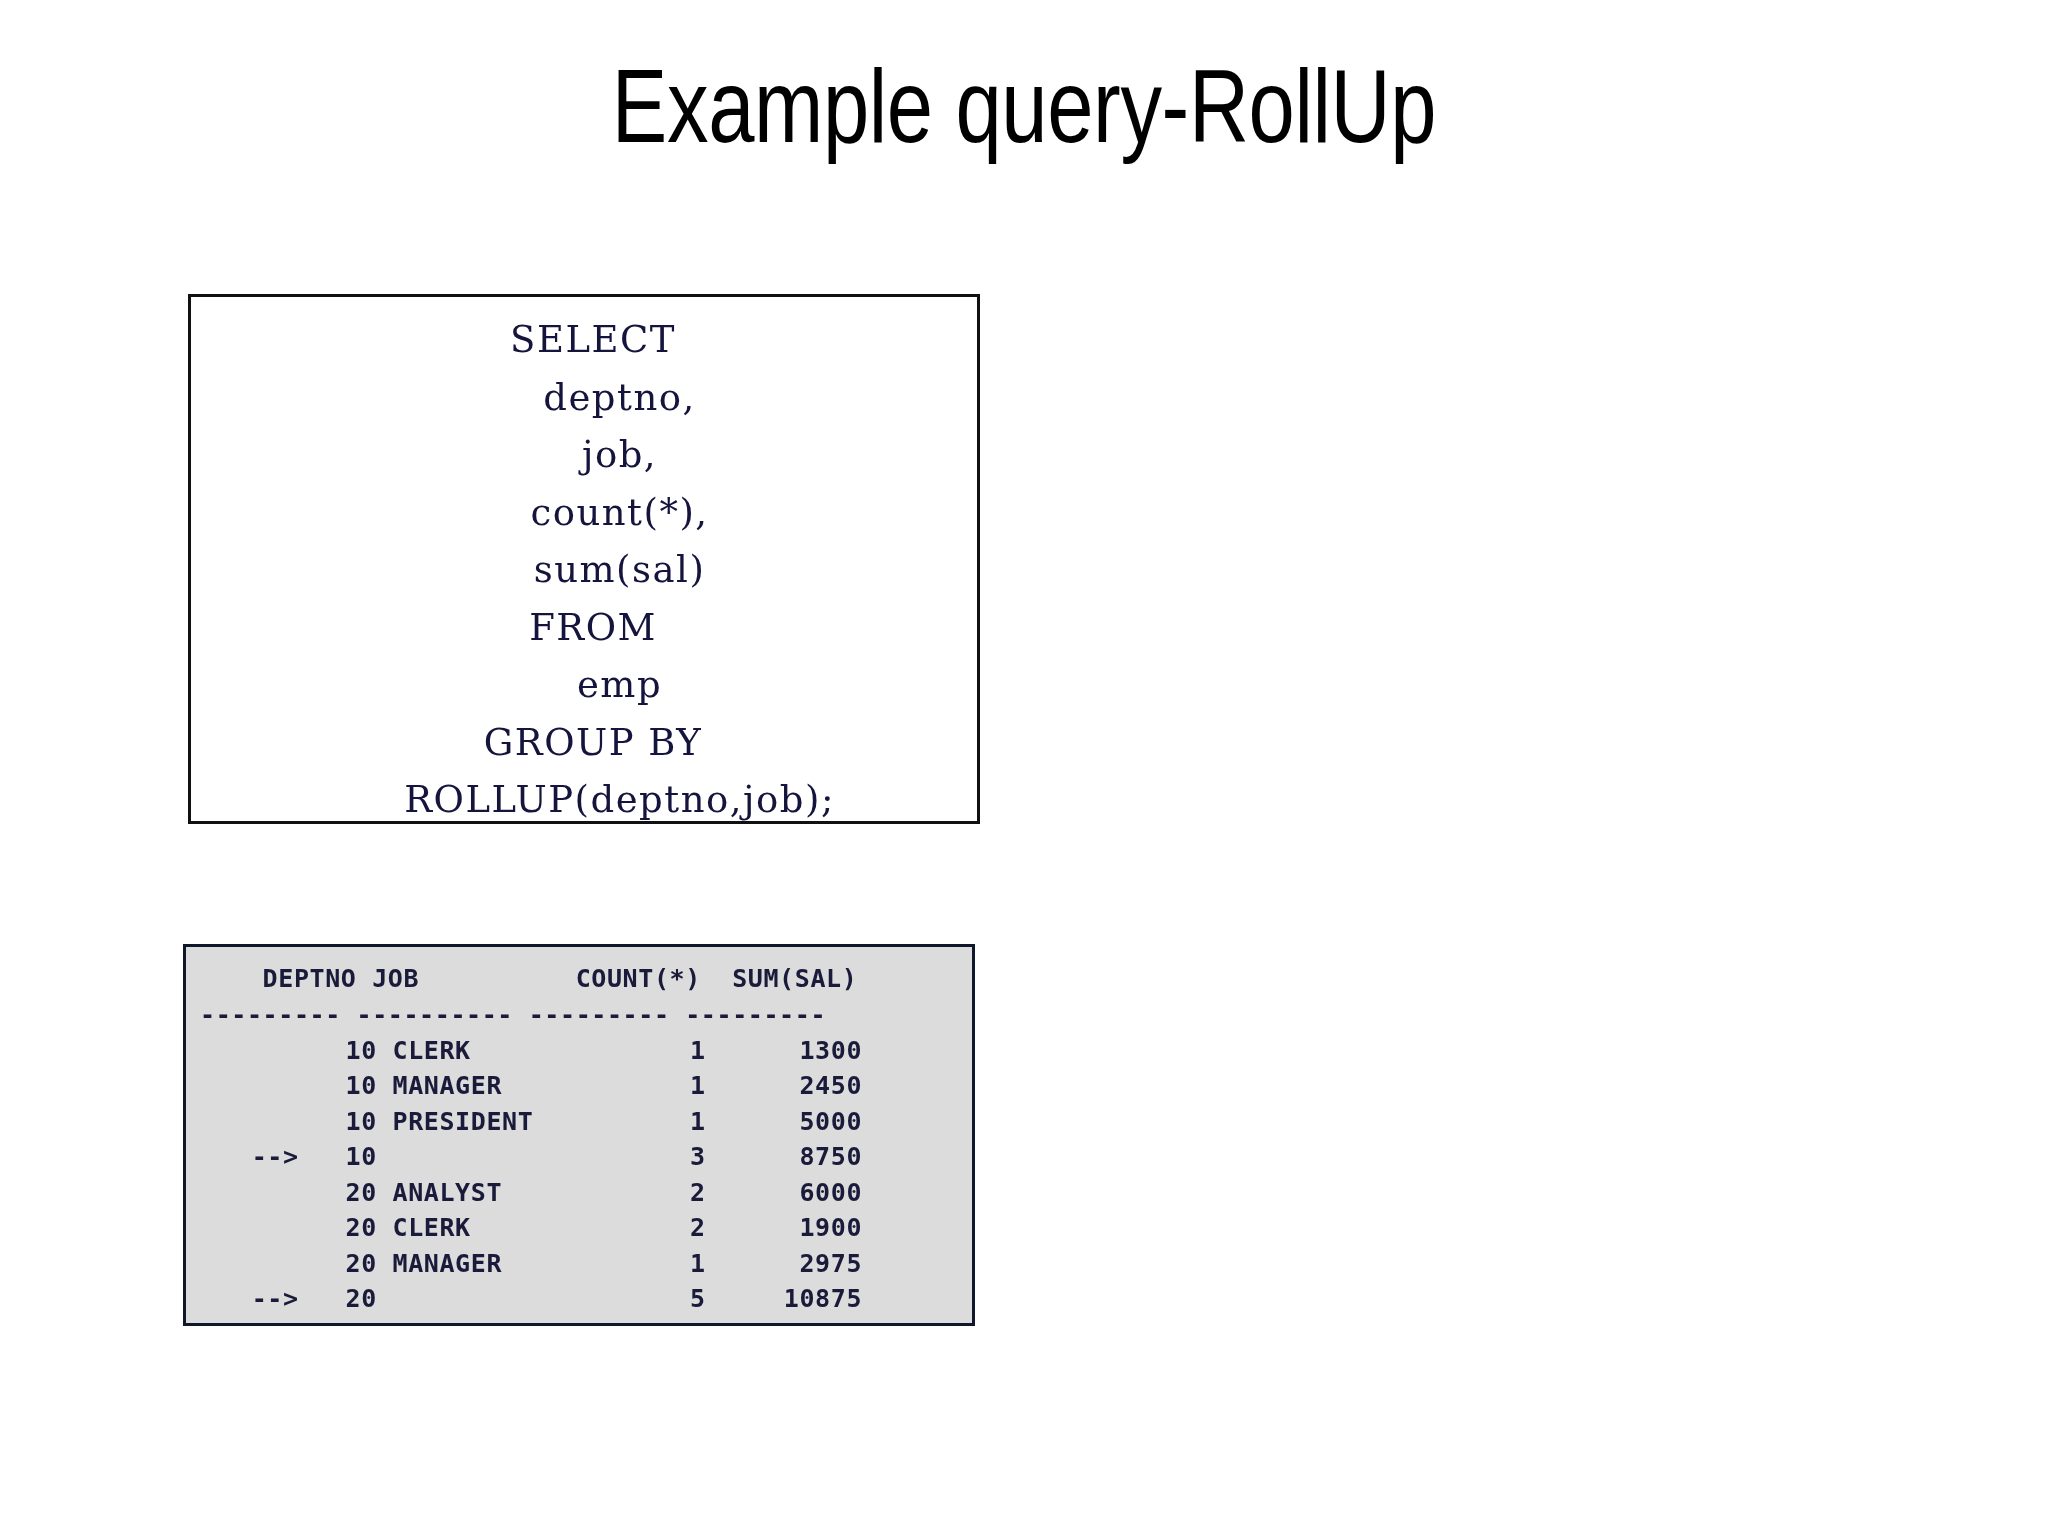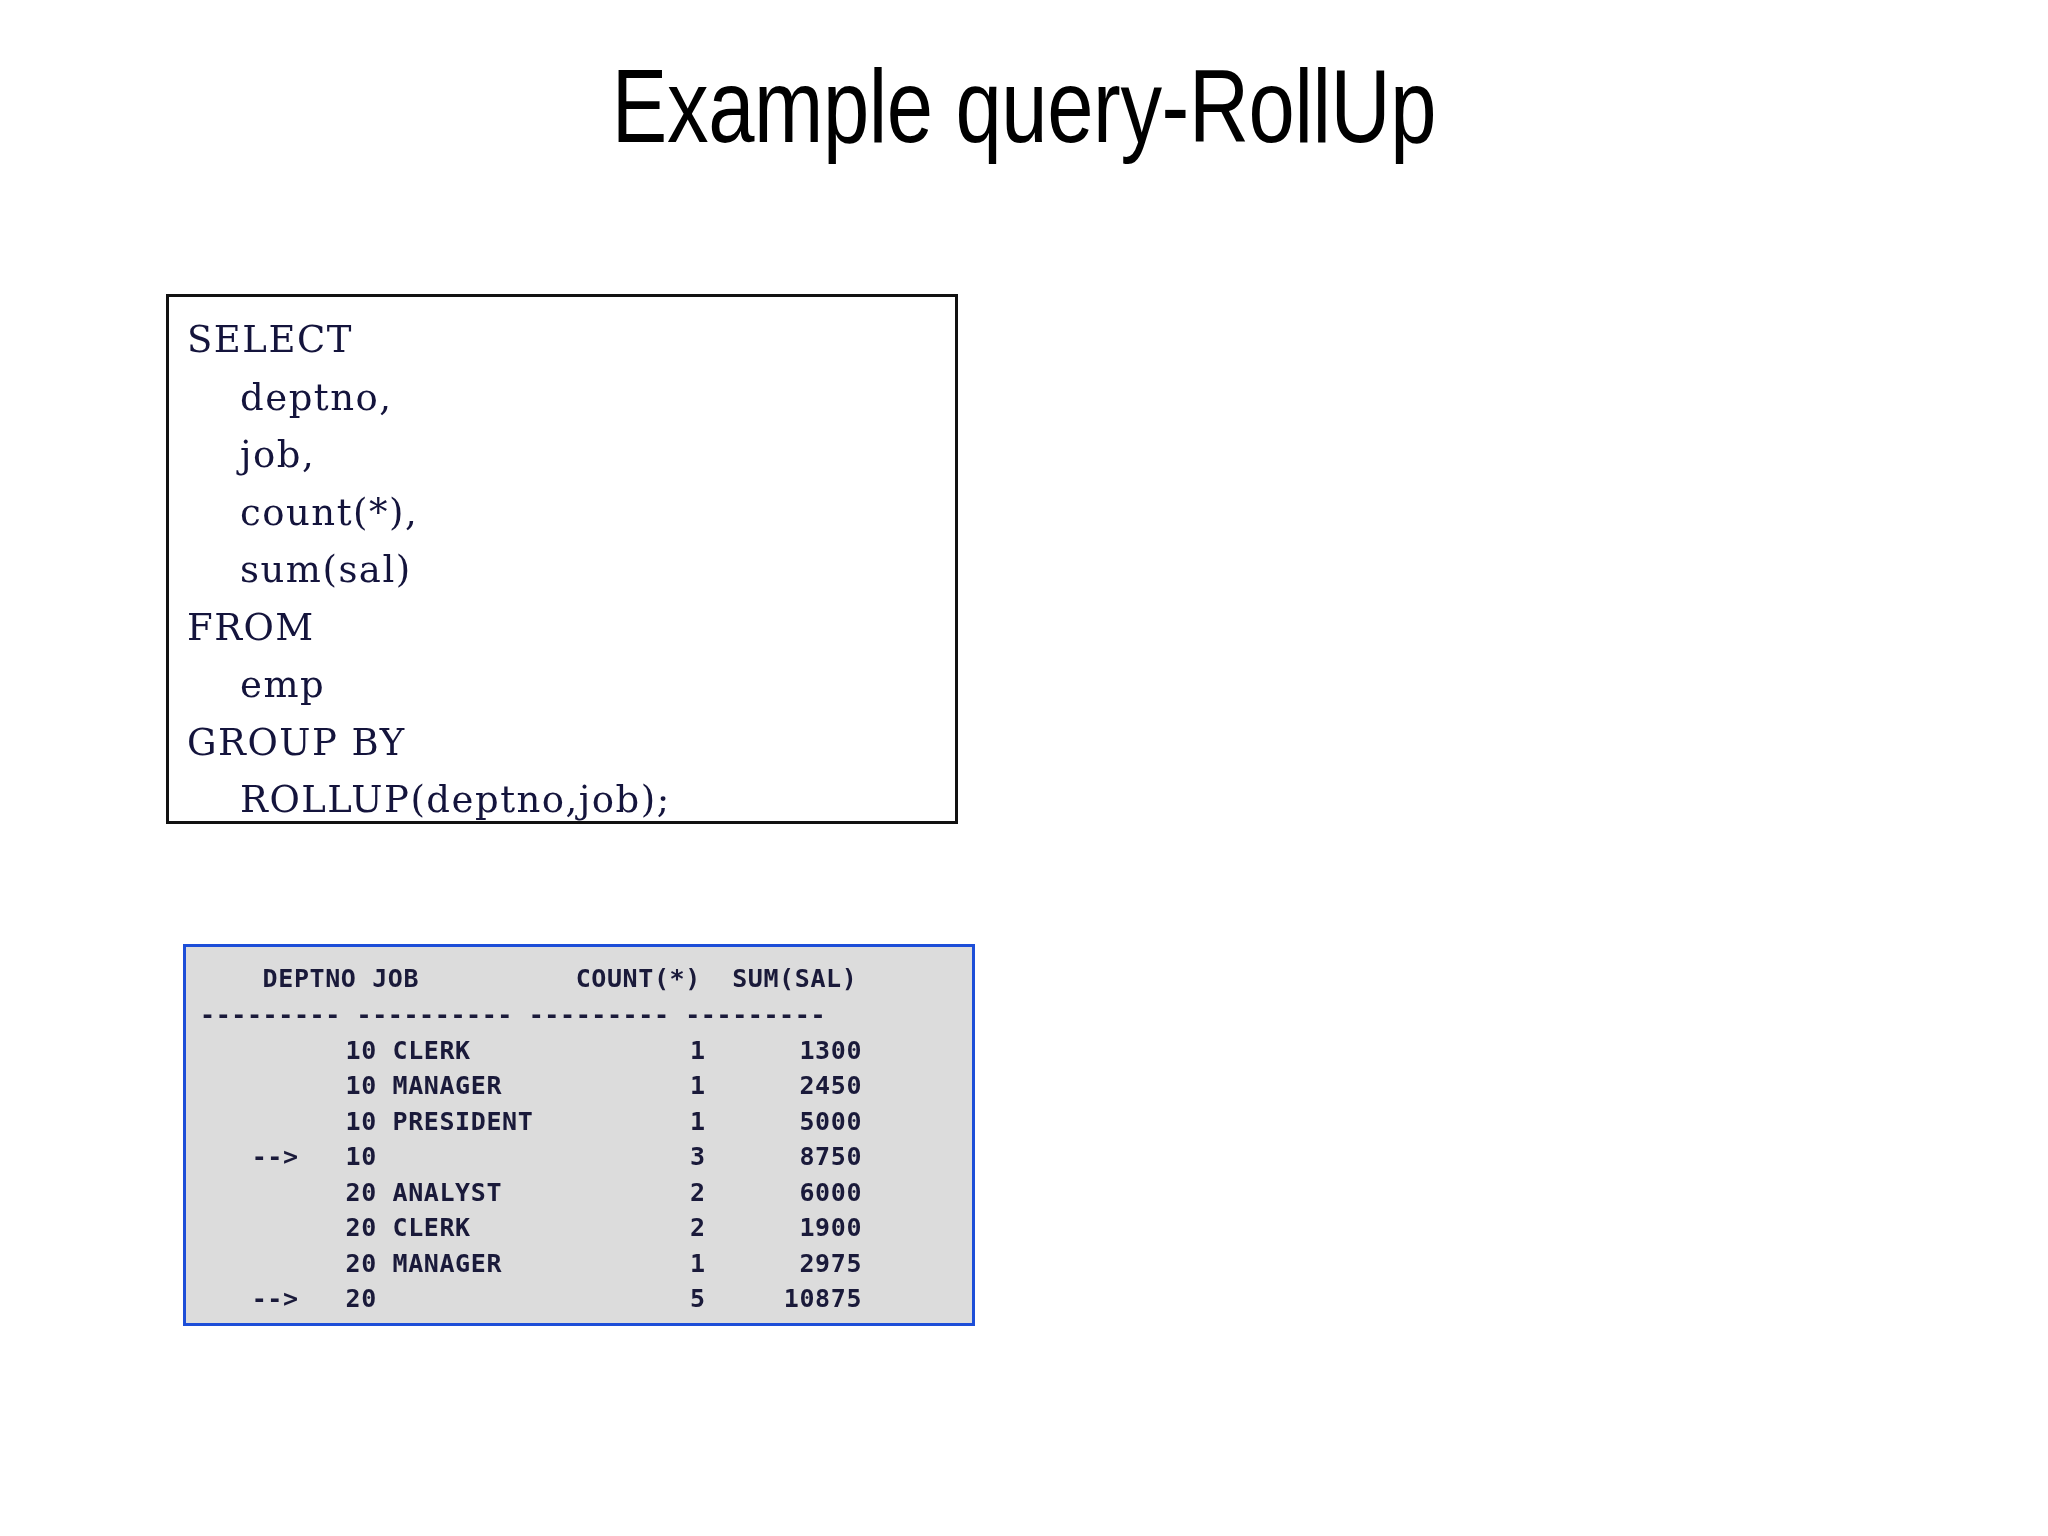--- a/index.html
+++ b/index.html
@@ -30,48 +30,49 @@
     color: #000000;
     letter-spacing: -0.5px;
     transform: scaleX(0.80);
     transform-origin: center top;
     white-space: nowrap;
   }
 
   
   #sql-box {
     position: absolute;
-    left: 166px;
+    left: 188px;
     top: 294px;
     width: 792px;
     height: 530px;
     background: #ffffff;
     border: 3px solid #111111;
     padding: 14px 0 10px 18px;
+    text-align: center;
   }
   #sql-code {
     margin: 0;
     font-family: "DejaVu Serif", "Liberation Serif", serif;
     font-size: 37px;
     line-height: 57.5px;
     color: #14143c;
     white-space: pre;
     letter-spacing: 1.5px;
     font-weight: 400;
   }
 
   
   #results-box {
     position: absolute;
     left: 183px;
     top: 944px;
     width: 792px;
     height: 382px;
     background: #dcdcdc;
-    border: 3px solid #1d4ed8;
+    border: 3px solid #0f172a;
     padding: 10px 0 6px 0;
     overflow: hidden;
   }
   .res-pre {
     margin: 0;
     font-family: "DejaVu Sans Mono", "Liberation Mono", monospace;
     font-size: 25px;
     line-height: 35.5px;
     color: #1a1a3a;
     white-space: pre;

